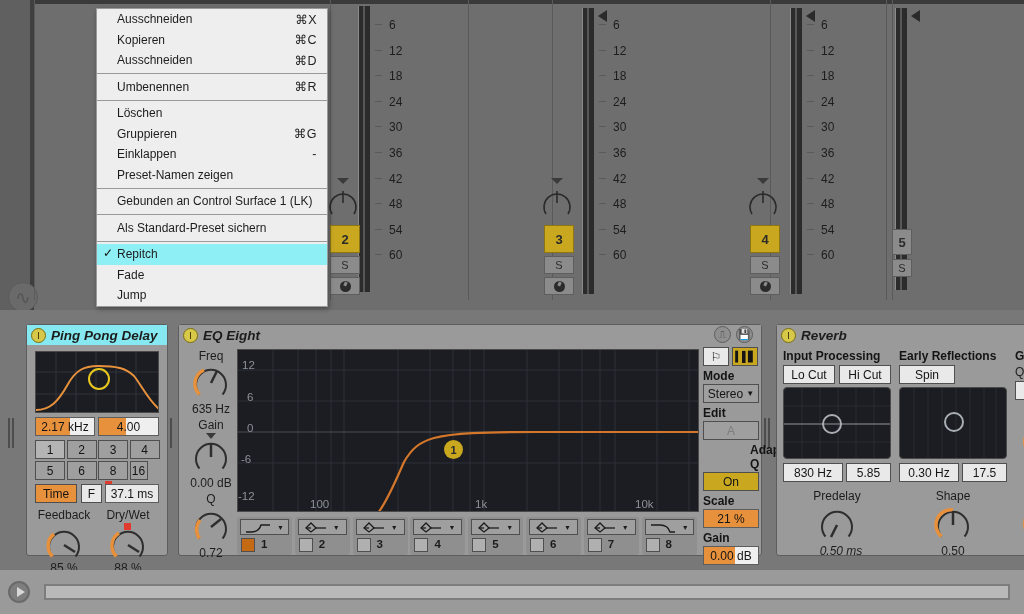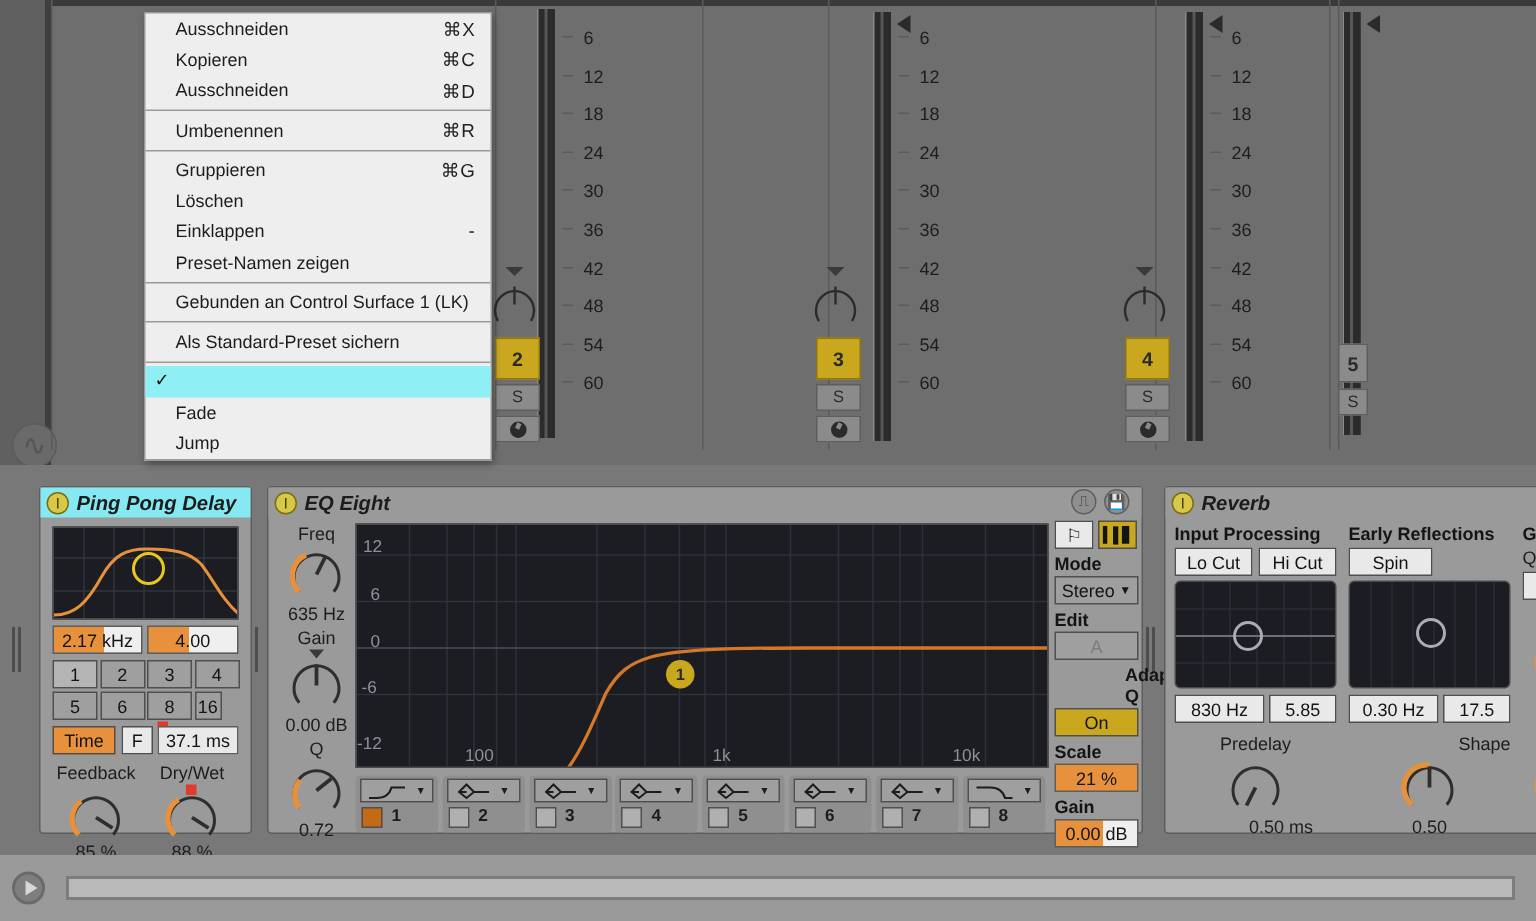--- a/index.html
+++ b/index.html
@@ -336,44 +336,45 @@
       <span class="lbl">Ausschneiden</span>
       <span class="acc">⌘D</span>
     </div>
     <div class="sep"></div>
     <div class="mi">
       <span class="lbl">Umbenennen</span>
       <span class="acc">⌘R</span>
     </div>
     <div class="sep"></div>
     <div class="mi">
+      <span class="lbl">Löschen</span>
+    </div>
+    <div class="mi">
       <span class="lbl">Gruppieren</span>
       <span class="acc">⌘G</span>
-    </div>
-    <div class="mi">
-      <span class="lbl">Löschen</span>
     </div>
     <div class="mi">
       <span class="lbl">Einklappen</span>
       <span class="acc">-</span>
     </div>
     <div class="mi">
       <span class="lbl">Preset-Namen zeigen</span>
     </div>
     <div class="sep"></div>
     <div class="mi">
       <span class="lbl">Gebunden an Control Surface 1 (LK)</span>
     </div>
     <div class="sep"></div>
     <div class="mi">
       <span class="lbl">Als Standard-Preset sichern</span>
     </div>
     <div class="sep"></div>
     <div class="mi sel">
       <span class="check">✓</span>
+      <span class="lbl">Repitch</span>
     </div>
     <div class="mi">
       <span class="lbl">Fade</span>
     </div>
     <div class="mi">
       <span class="lbl">Jump</span>
     </div>
   </div>
 
 <div id="devices">
@@ -677,41 +678,41 @@
       </div>
       <div class="btn white" style="position:absolute;left:6px;top:118px;width:60px;">830 Hz</div>
       <div class="btn white" style="position:absolute;left:69px;top:118px;width:45px;">5.85</div>
       <div class="lbl" style="position:absolute;left:6px;top:144px;width:108px;text-align:center;">Predelay</div>
       <div class="knob" style="left:40px;top:160px;">
         <svg width="40" height="40" viewBox="0 0 40 40">
           <path d="M8.5 31.5 A15 15 0 1 1 31.5 31.5" fill="none" stroke="#2e2e2e" stroke-width="2"></path>
           <line x1="20" y1="20" x2="14" y2="32" stroke="#2e2e2e" stroke-width="2.5"></line>
         </svg>
       </div>
-      <div class="kval" style="left:23px;top:199px;width:108px;">0.50 ms</div>
+      <div class="kval" style="left:10px;top:199px;width:108px;font-style:italic;">0.50 ms</div>
 
       <div class="lblb" style="position:absolute;left:122px;top:4px;">Early Reflections</div>
       <div class="btn white" style="position:absolute;left:122px;top:20px;width:56px;">Spin</div>
       <div class="graph" style="left:122px;top:42px;width:108px;height:72px;border-radius:4px;">
         <svg width="108" height="72" viewBox="0 0 108 72">
           <g stroke="#2a2d33" stroke-width="1">
             <line x1="14" y1="0" x2="14" y2="72"></line>
               <line x1="28" y1="0" x2="28" y2="72"></line>
             <line x1="42" y1="0" x2="42" y2="72"></line>
               <line x1="56" y1="0" x2="56" y2="72"></line>
             <line x1="70" y1="0" x2="70" y2="72"></line>
               <line x1="84" y1="0" x2="84" y2="72"></line>
             <line x1="96" y1="0" x2="96" y2="72"></line>
           </g>
           <circle cx="54" cy="34" r="9" fill="none" stroke="#a9adb4" stroke-width="2"></circle>
         </svg>
       </div>
       <div class="btn white" style="position:absolute;left:122px;top:118px;width:60px;">0.30 Hz</div>
       <div class="btn white" style="position:absolute;left:185px;top:118px;width:45px;">17.5</div>
-      <div class="lbl" style="position:absolute;left:122px;top:144px;width:108px;text-align:right;">Shape</div>
+      <div class="lbl" style="position:absolute;left:122px;top:144px;width:108px;text-align:center;">Shape</div>
       <div class="knob" style="left:156px;top:160px;">
         <svg width="40" height="40" viewBox="0 0 40 40">
           <path d="M8.5 31.5 A15 15 0 1 1 31.5 31.5" fill="none" stroke="#2e2e2e" stroke-width="2"></path>
           <path d="M8.5 31.5 A15 15 0 0 1 20 5" fill="none" stroke="#e8913c" stroke-width="3.5"></path>
           <line x1="20" y1="20" x2="20" y2="6" stroke="#2e2e2e" stroke-width="2.5"></line>
         </svg>
       </div>
       <div class="kval" style="left:122px;top:199px;width:108px;">0.50</div>
 
       <div class="lblb" style="position:absolute;left:238px;top:4px;">Global</div>

